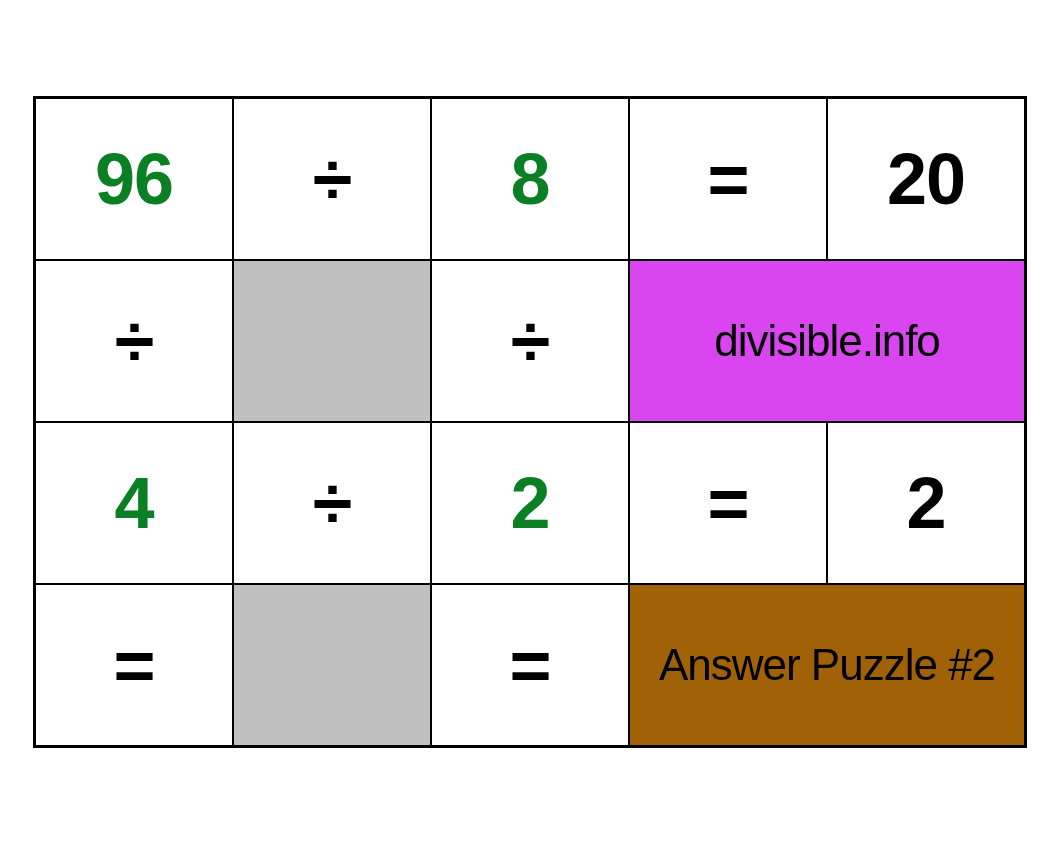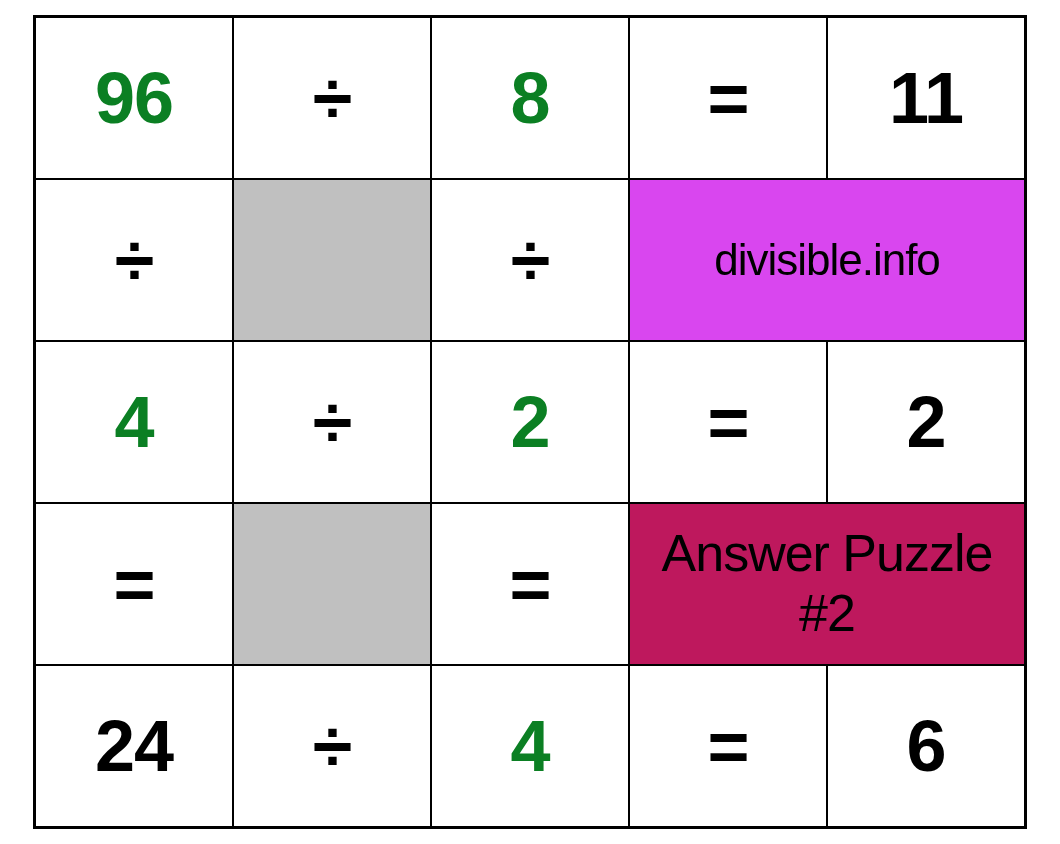--- a/index.html
+++ b/index.html
@@ -35,58 +35,51 @@
   }
   .grid td.green {
     color: #0b7f23;
   }
   .grid td.info {
     background: #d946ef;
     font-size: 44px;
     font-weight: 400;
   }
   .grid td.info-small {
-    background: #be185d;
-    font-size: 52px;
+    background: #a16207;
+    font-size: 44px;
     font-weight: 400;
     line-height: 1.15;
   }
 </style>
 </head>
 <body>
 
 <table class="grid">
   <tbody>
       <tr>
     <td class="green">96</td>
     <td>÷</td>
     <td class="green">8</td>
     <td>=</td>
-    <td>11</td>
+    <td>20</td>
   </tr>
   <tr>
     <td>÷</td>
     <td class="shaded"></td>
     <td>÷</td>
     <td colspan="2" class="info">divisible.info</td>
   </tr>
   <tr>
     <td class="green">4</td>
     <td>÷</td>
     <td class="green">2</td>
     <td>=</td>
     <td>2</td>
   </tr>
   <tr>
     <td>=</td>
     <td class="shaded"></td>
     <td>=</td>
     <td colspan="2" class="info-small">Answer Puzzle #2</td>
   </tr>
-  <tr>
-    <td>24</td>
-    <td>÷</td>
-    <td class="green">4</td>
-    <td>=</td>
-    <td>6</td>
-  </tr>
 </tbody>
   </table>
 
 </body></html>

